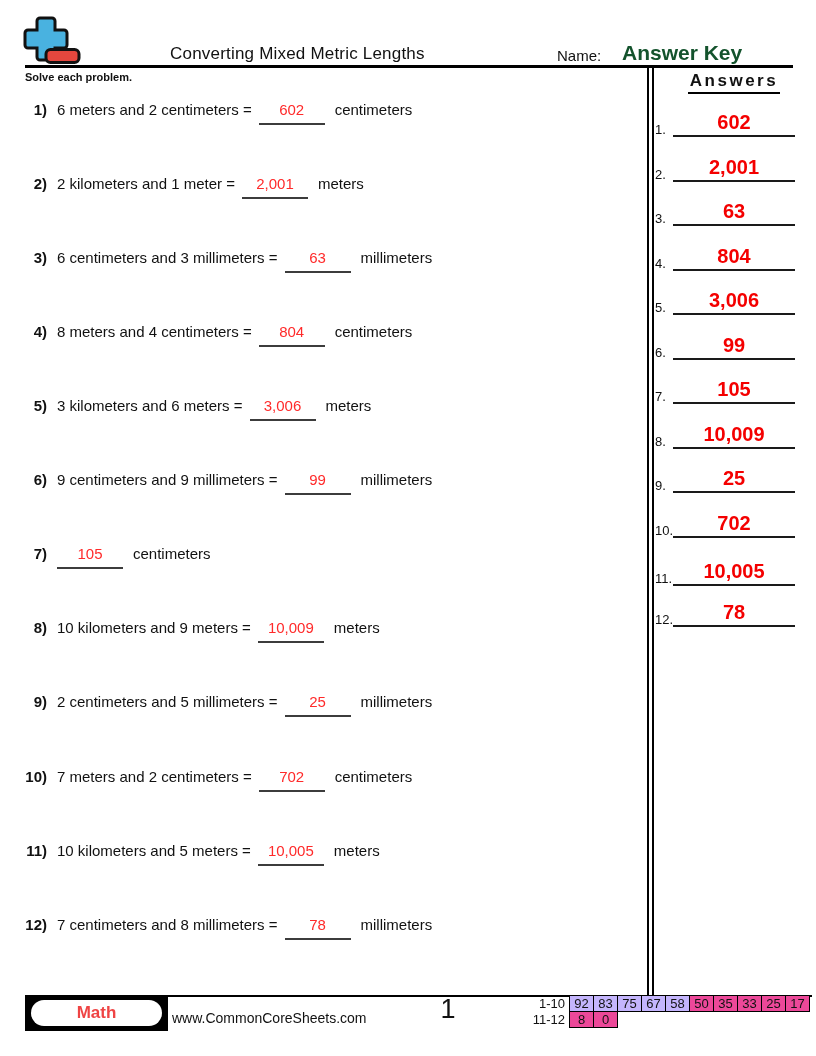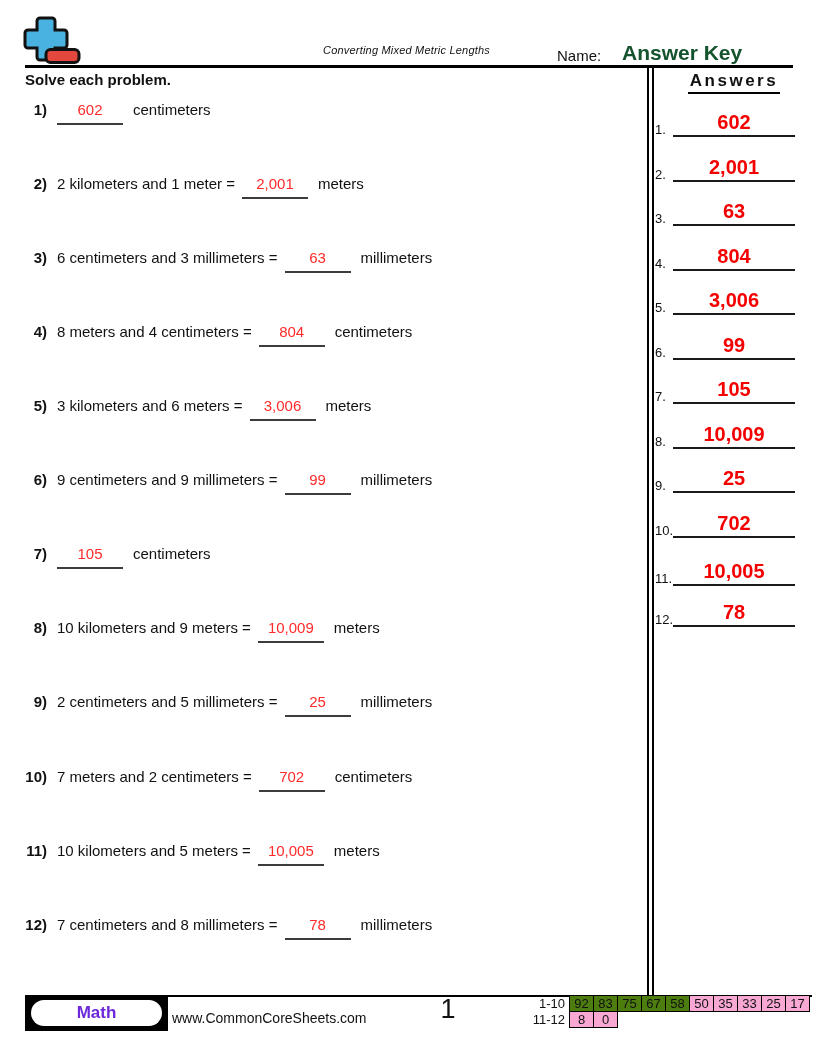--- a/index.html
+++ b/index.html
@@ -1,26 +1,26 @@
 <!DOCTYPE html>
 <html><head>
 <meta charset="utf-8">
 <style>
   html,body{margin:0;padding:0;background:#fff;}
   .page{position:relative;width:816px;height:1056px;background:#fff;overflow:hidden;
         font-family:"Liberation Sans",sans-serif;color:#111;}
 
   
   .logo{position:absolute;left:22px;top:16px;}
-  .title{position:absolute;left:170px;top:44px;width:320px;text-align:right;
-         font-size:11px;letter-spacing:.2px;font-style:italic;}
+  .title{position:absolute;left:170px;top:44px;width:320px;text-align:left;
+         font-size:17px;letter-spacing:.2px;}
   .name-label{position:absolute;left:557px;top:47px;font-size:15px;}
   .name-value{position:absolute;left:622px;top:41px;font-size:21px;font-weight:bold;color:#14532d;}
   .header-line{position:absolute;left:25px;top:65px;width:768px;height:3px;background:#000;}
-  .instruction{position:absolute;left:25px;top:71px;font-size:15px;font-weight:bold;}
+  .instruction{position:absolute;left:25px;top:71px;font-size:11px;font-weight:bold;}
 
   
   .problem{position:absolute;left:17px;display:flex;align-items:baseline;white-space:nowrap;
            font-size:15px;line-height:20px;}
   .pnum{width:30px;flex-shrink:0;text-align:right;font-weight:bold;margin-right:10px;}
   .ptext{margin-right:7px;}
   .blank{display:inline-block;min-width:52px;padding:0 7px 3px;border-bottom:2px solid #3c3c3c;
          text-align:center;color:#ff2a2a;margin-right:10px;}
 
   
@@ -33,49 +33,50 @@
   .anum{flex-shrink:0;min-width:18px;font-size:13px;padding-bottom:1px;line-height:1;}
   .aline{flex:1;border-bottom:2px solid #1a1a1a;text-align:center;}
   .aval{display:inline-block;color:#f40000;font-weight:bold;font-size:20px;line-height:1.05;
         padding-bottom:2px;}
 
   
   .footer-line{position:absolute;left:25px;top:995px;width:787px;height:2px;background:#000;}
   .footer-black{position:absolute;left:25px;top:995px;width:143px;height:36px;background:#000;}
   .math-pill{position:absolute;left:6px;top:5px;right:6px;bottom:5px;background:#fff;
              border-radius:14px;display:flex;align-items:center;justify-content:center;
-             font-size:17px;font-weight:bold;color:#6d28d9;}
+             font-size:17px;font-weight:bold;color:#ef4444;}
   .website{position:absolute;left:172px;top:1010px;font-size:14px;}
   .pagenum{position:absolute;left:420px;top:994px;width:56px;text-align:center;font-size:27px;}
   .score-table{position:absolute;left:527px;top:995px;border-collapse:collapse;font-size:13px;}
   .score-table td{border:1.5px solid #000;width:23px;height:15px;text-align:center;padding:0;
-                  background:#4d7c0f;}
+                  background:#c4b5fd;}
   .score-table td.lbl{border:none;background:transparent;width:38px;text-align:right;
                   padding-right:4px;}
-  .score-table td.shaded{background:#f9a8d4;}
+  .score-table td.shaded{background:#ec4899;}
 </style>
 </head>
 <body>
 
 <div class="page">
 
   <div class="logo">
     <svg width="60" height="50" viewBox="0 0 60 50">
       <path d="M18,2 h12 a3,3 0 0 1 3,3 v9 h9 a3,3 0 0 1 3,3 v12 a3,3 0 0 1 -3,3 h-9 v9 a3,3 0 0 1 -3,3 h-12 a3,3 0 0 1 -3,-3 v-9 h-9 a3,3 0 0 1 -3,-3 v-12 a3,3 0 0 1 3,-3 h9 v-9 a3,3 0 0 1 3,-3 z" fill="#49b2e0" stroke="#111" stroke-width="3"></path>
       <rect x="24" y="33.5" width="33" height="13" rx="4.5" fill="#e4473e" stroke="#111" stroke-width="3"></rect>
     </svg>
   </div>
   <div class="title">Converting Mixed Metric Lengths</div>
   <div class="name-label">Name:</div>
   <div class="name-value">Answer Key</div>
   <div class="header-line"></div>
   <div class="instruction">Solve each problem.</div>
 
   <div class="problem" style="top:100px">
     <span class="pnum">1)</span>
+    <span class="ptext">6 meters and 2 centimeters =</span>
     <span class="blank">602</span>
     <span class="punit">centimeters</span>
   </div>
   <div class="problem" style="top:174px">
     <span class="pnum">2)</span>
     <span class="ptext">2 kilometers and 1 meter =</span>
     <span class="blank">2,001</span>
     <span class="punit">meters</span>
   </div>
   <div class="problem" style="top:248px">

